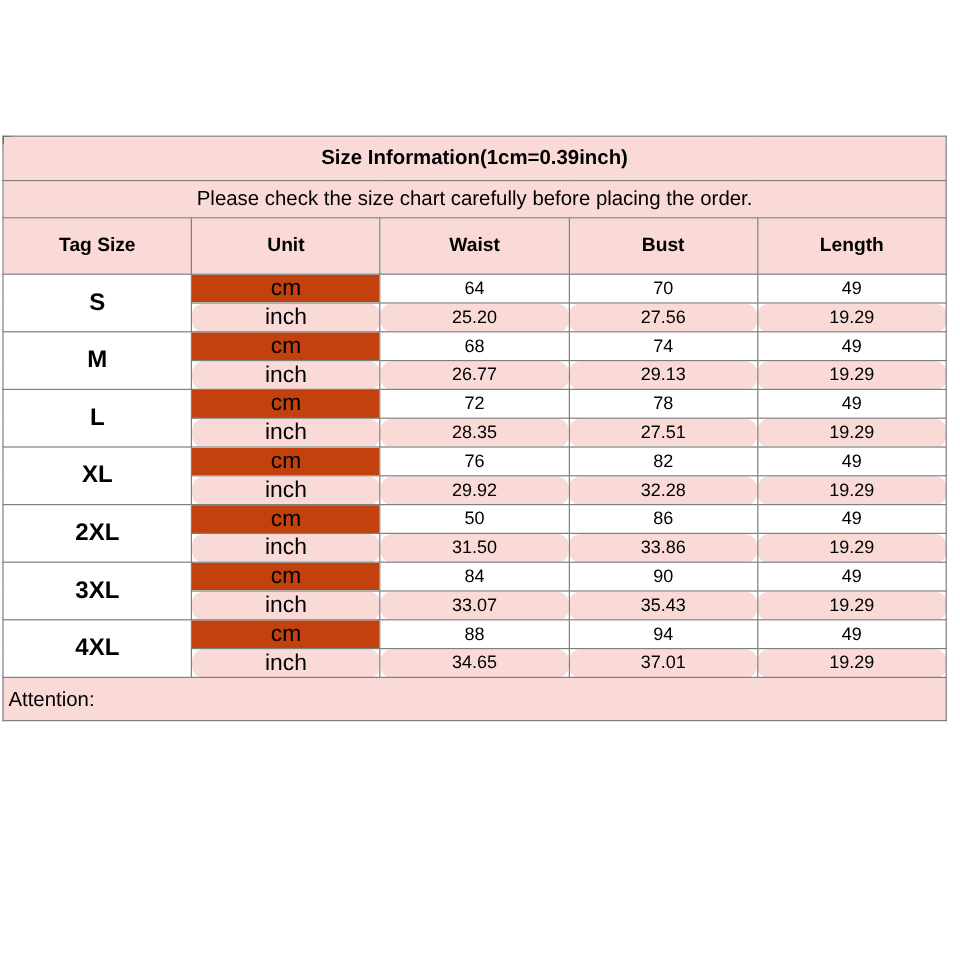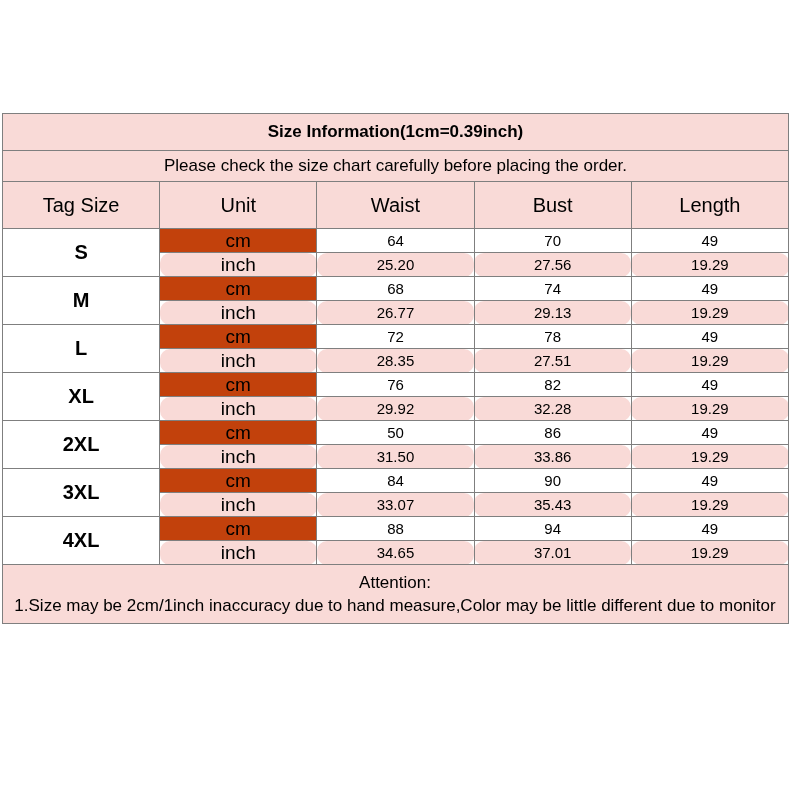--- a/index.html
+++ b/index.html
@@ -38,40 +38,40 @@
     font-weight: bold;
     font-size: 17px;
     margin-top: 20px;
   }
   .row-subtitle td {
     height: 30px;
     font-size: 17px;
   }
   .row-header td {
     height: 46px;
-    font-weight: normal;
-    font-size: 20px;
+    font-weight: bold;
+    font-size: 16px;
   }
   .row-data td { height: 23px; }
   td.tag {
     font-weight: bold;
     font-size: 20px;
     background: #ffffff;
   }
   td.unit { font-size: 19px; background: #c2410c; }
   td.val  { font-size: 15px; background: #ffffff; margin-top: 11px; }
   tr.inch td.unit, tr.inch td.val { background: #f9dad7; border-radius: 10px; }
   .attention {
     border: 1.5px solid #7f7f7f;
     border-top: none;
     background: #f9dad7;
     padding: 6px 5px 6px 4px;
     font-size: 17px;
     line-height: 23px;
-    text-align: center;
+    text-align: left;
   }
   .corner-marker {
     position: absolute;
     left: 2px;
     top: 113px;
     width: 8px;
     height: 8px;
     background: #14781e;
     clip-path: polygon(0 0, 100% 0, 0 100%);
   }
@@ -200,15 +200,14 @@
         <td class="unit">inch</td>
         <td class="val">34.65</td>
         <td class="val">37.01</td>
         <td class="val">19.29</td>
       </tr>
     </tbody>
   </table>
 
   <div class="attention">
     <div>Attention:</div>
-    <div>1.Size may be 2cm/1inch inaccuracy due to hand measure,Color may be little different due to monitor</div>
   </div>
 </div>
 
 </body></html>

